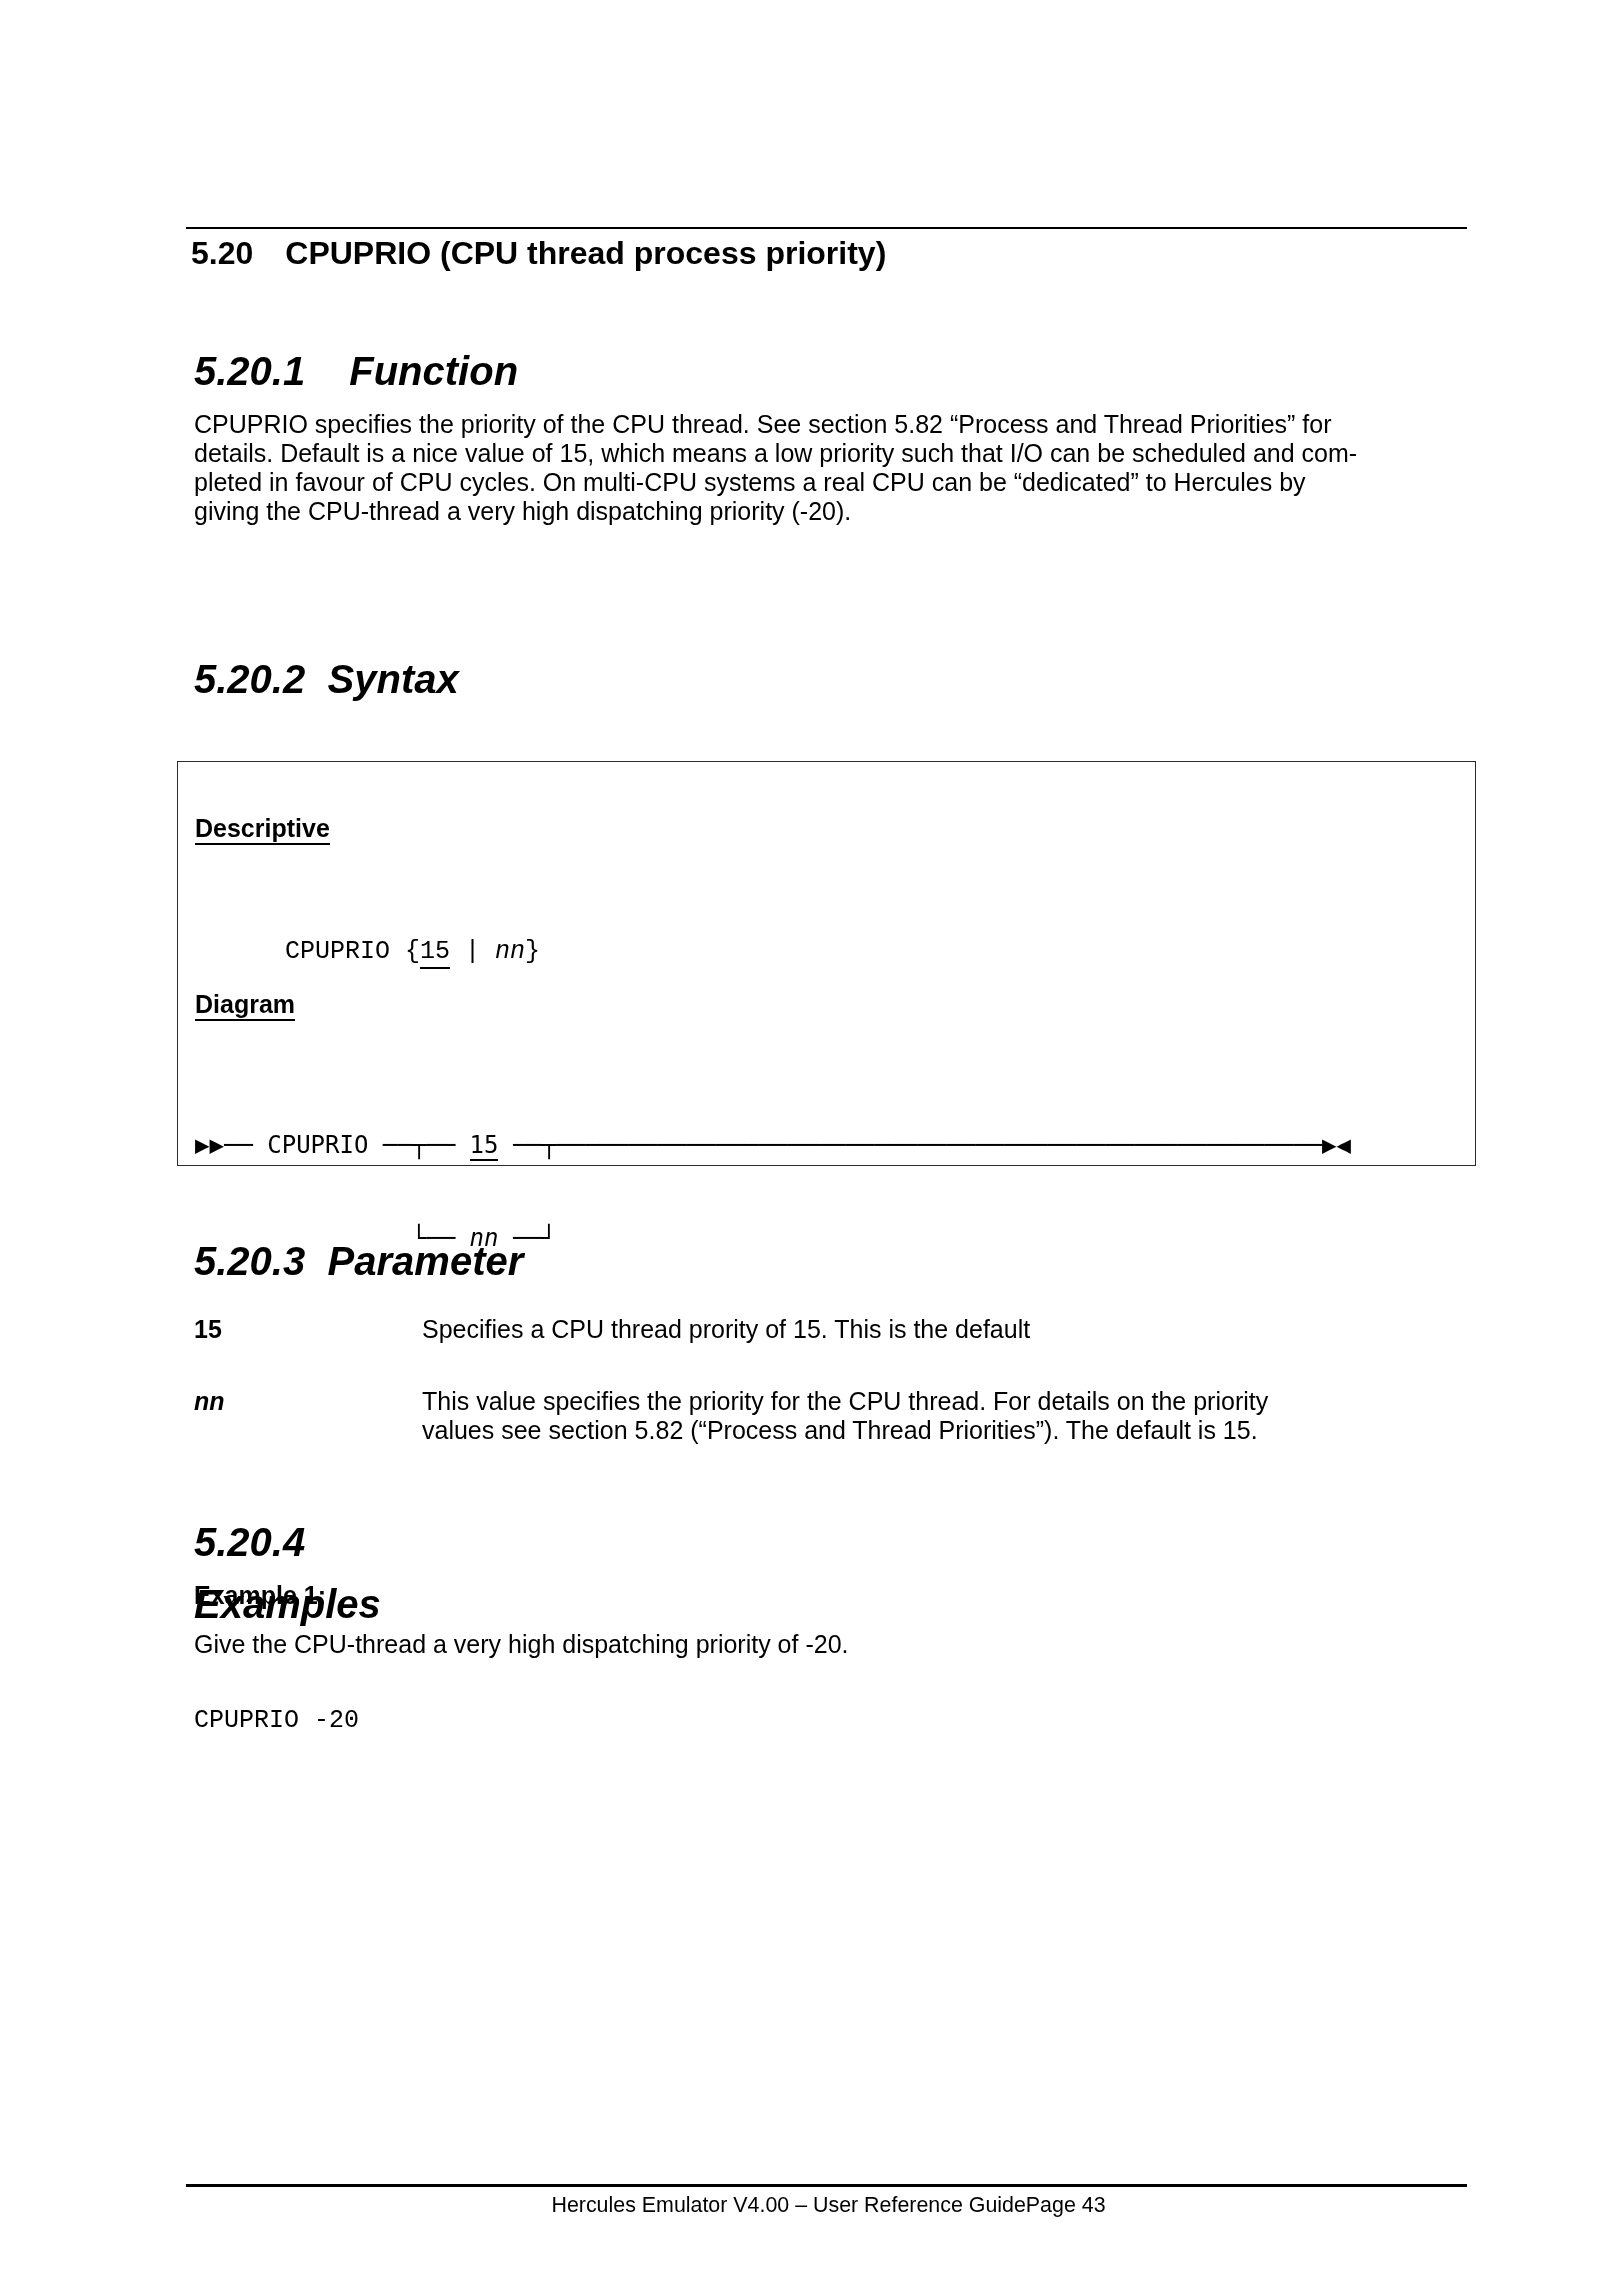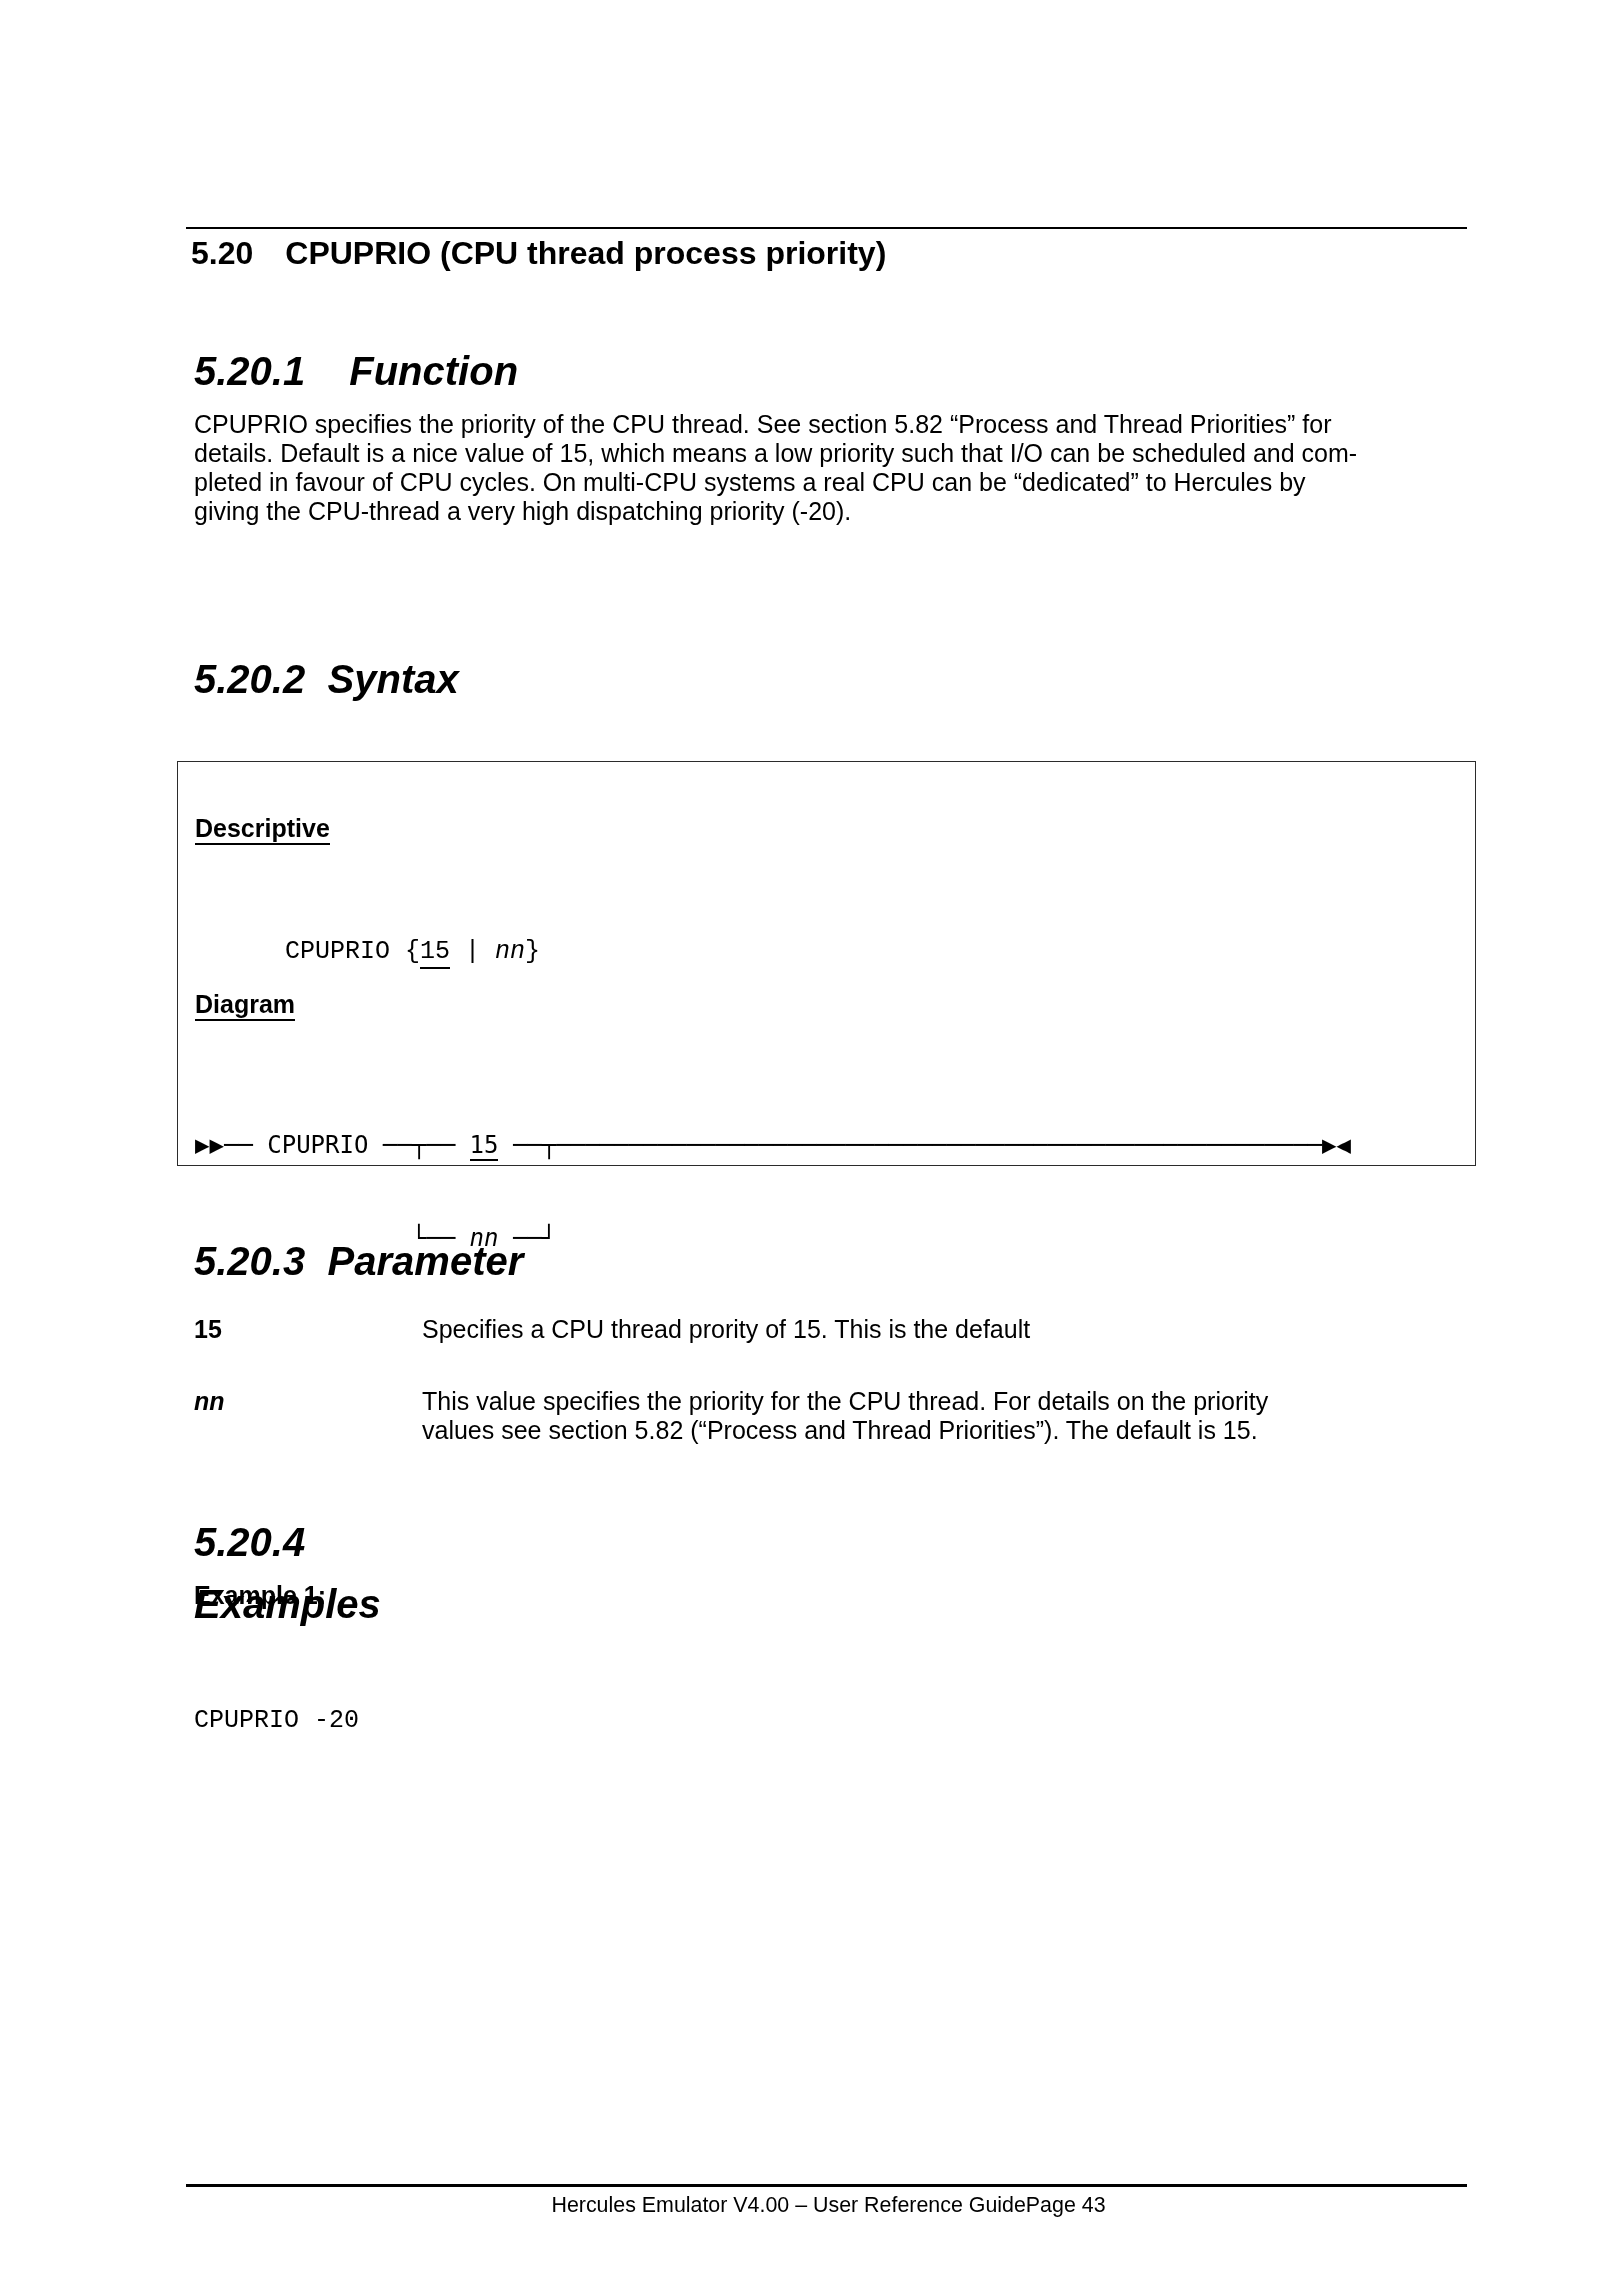--- a/index.html
+++ b/index.html
@@ -126,20 +126,21 @@
     <div class="body-line">values see section 5.82 (“Process and Thread Priorities”). The default is 15.</div>
   </div>
 
   <div class="abs h2" style="left:194px;top:1522px;flex-direction:column;">
     <span>5.20.4</span>
     <span>Examples</span>
   </div>
 
   <div class="abs body-line bold-line" style="left:194px;top:1581px;">Example 1:</div>
 
+  <div class="abs body-line" style="left:194px;top:1630px;">Give the CPU-thread a very high dispatching priority of -20.</div>
 
   <div class="abs mono" style="left:194px;top:1706px;">CPUPRIO -20</div>
 
   <div class="abs rule" style="left:186px;top:2184px;width:1281px;height:2.8px;"></div>
 
   <div class="abs footer-row" style="left:190px;top:2193px;width:1277px;">
     <span>Hercules Emulator V4.00 – User Reference Guide</span>
     <span>Page 43</span>
   </div>
 

